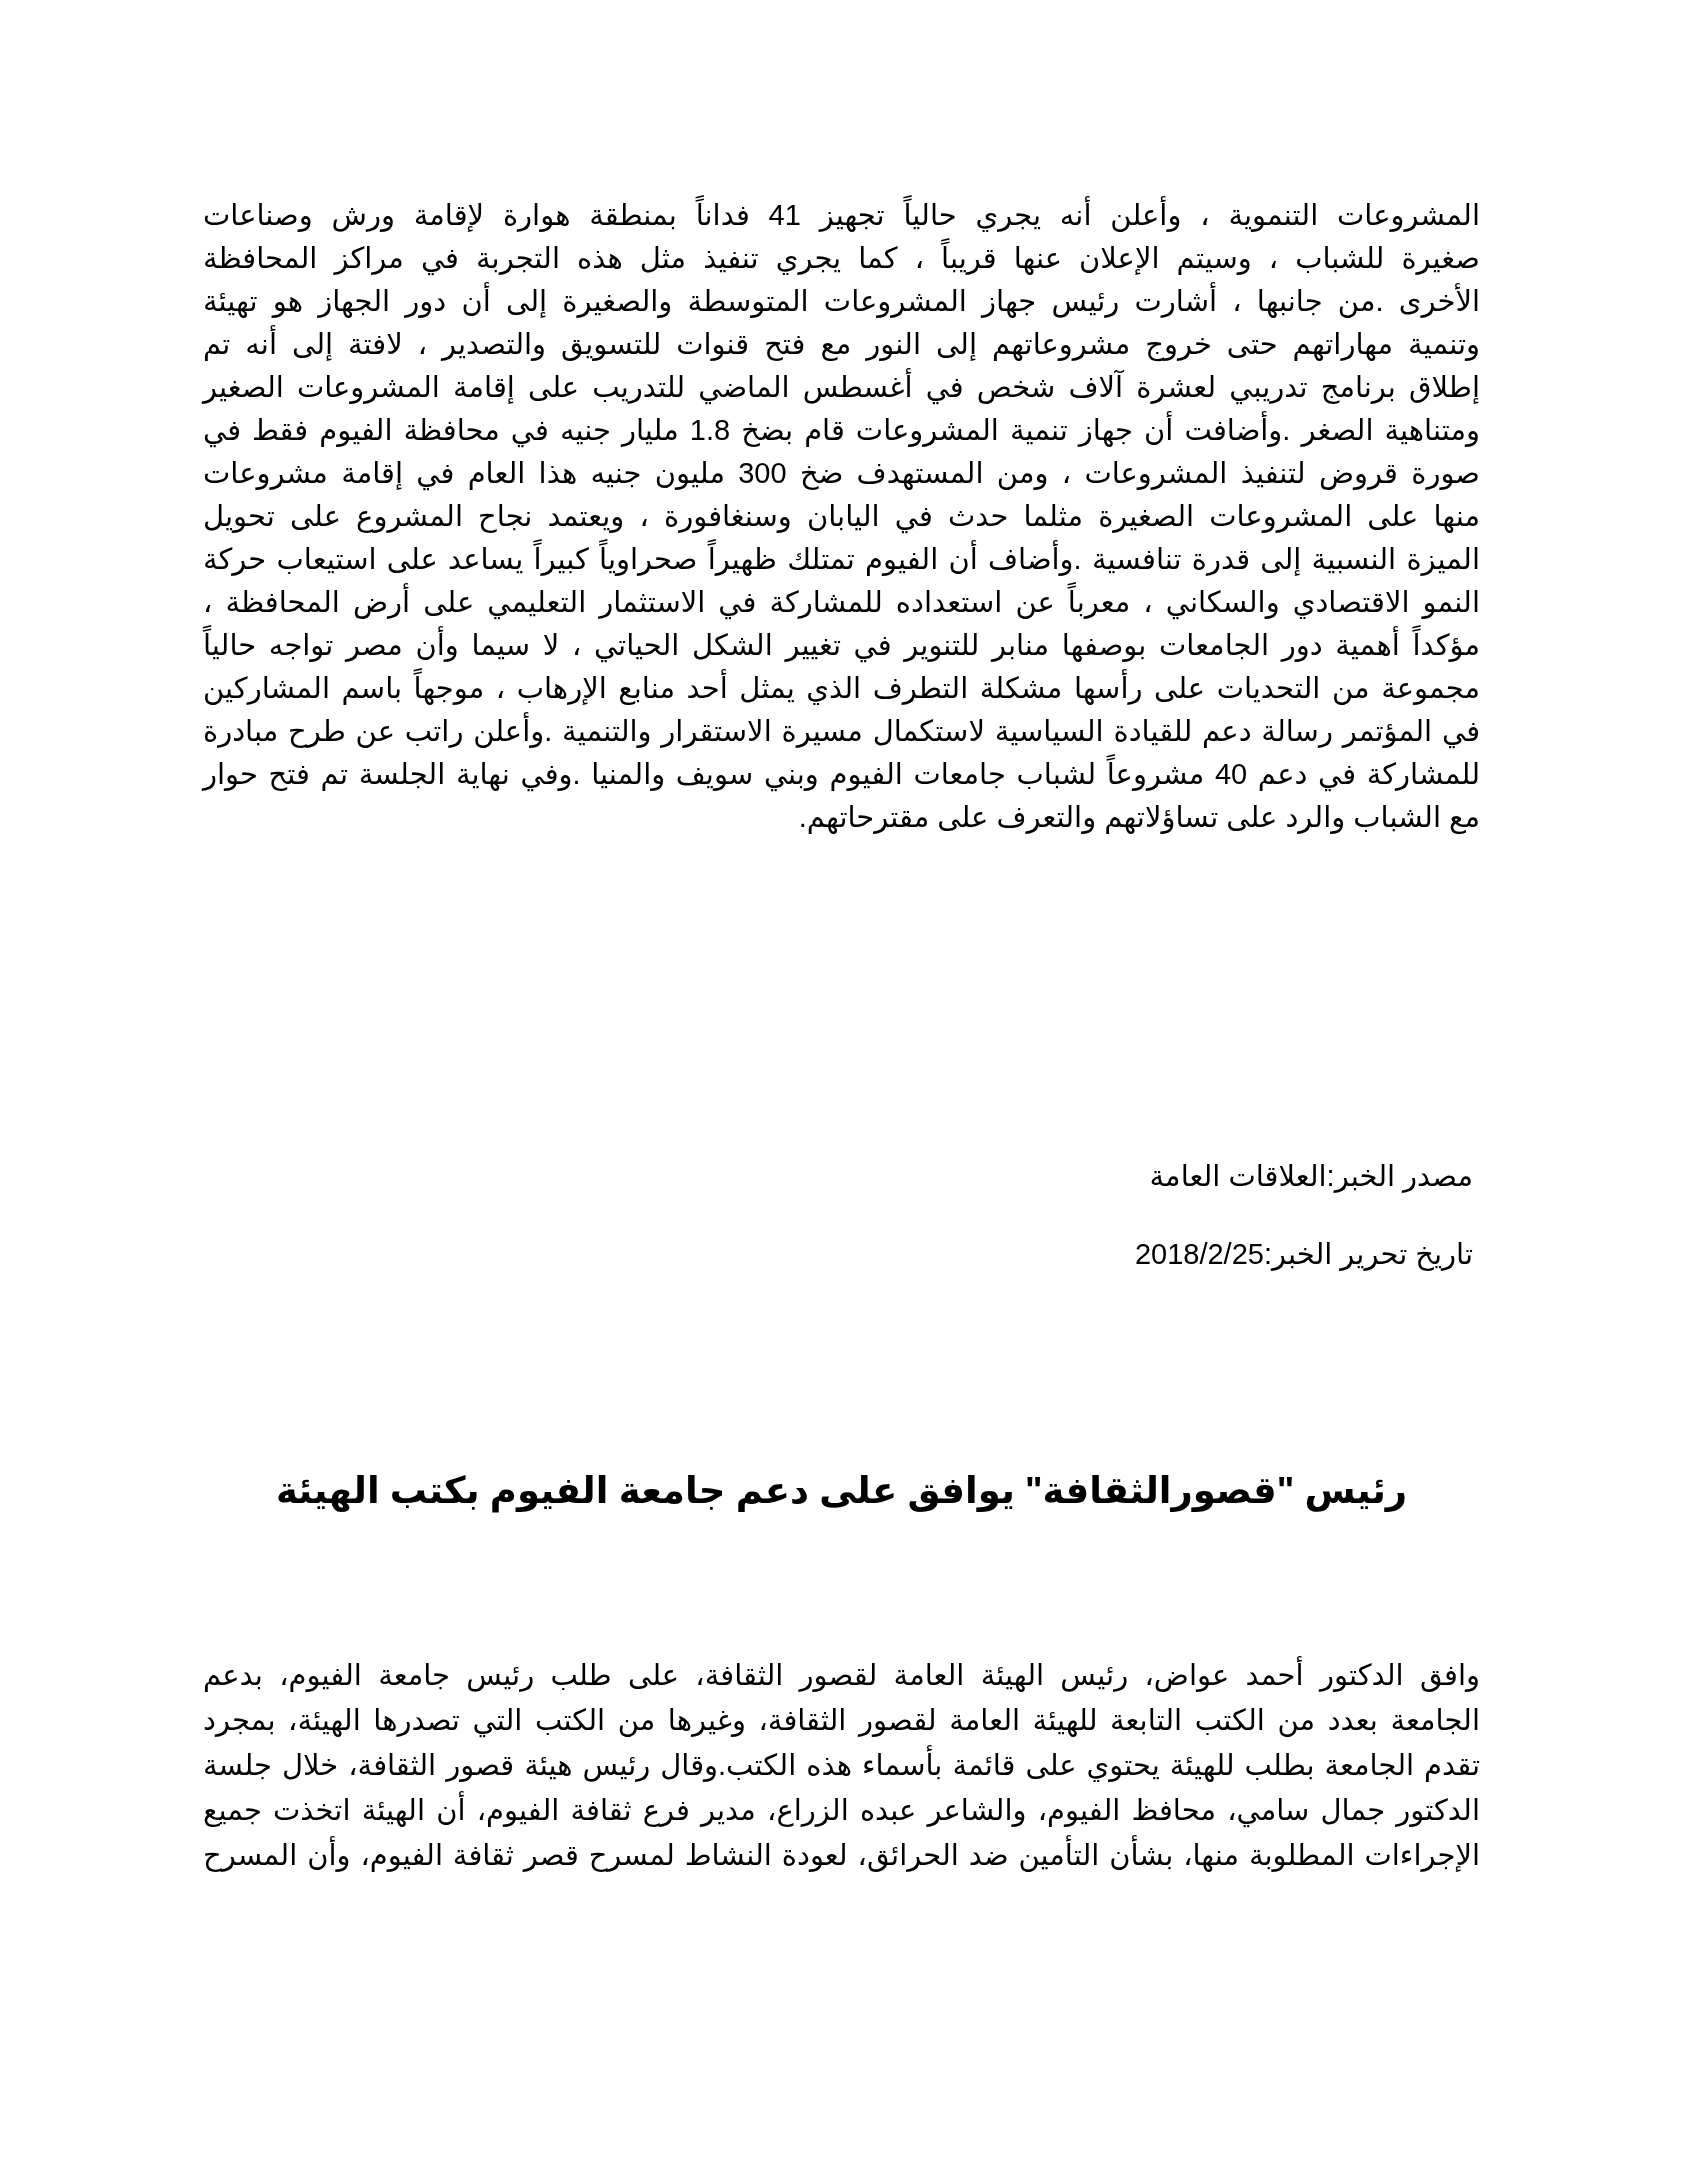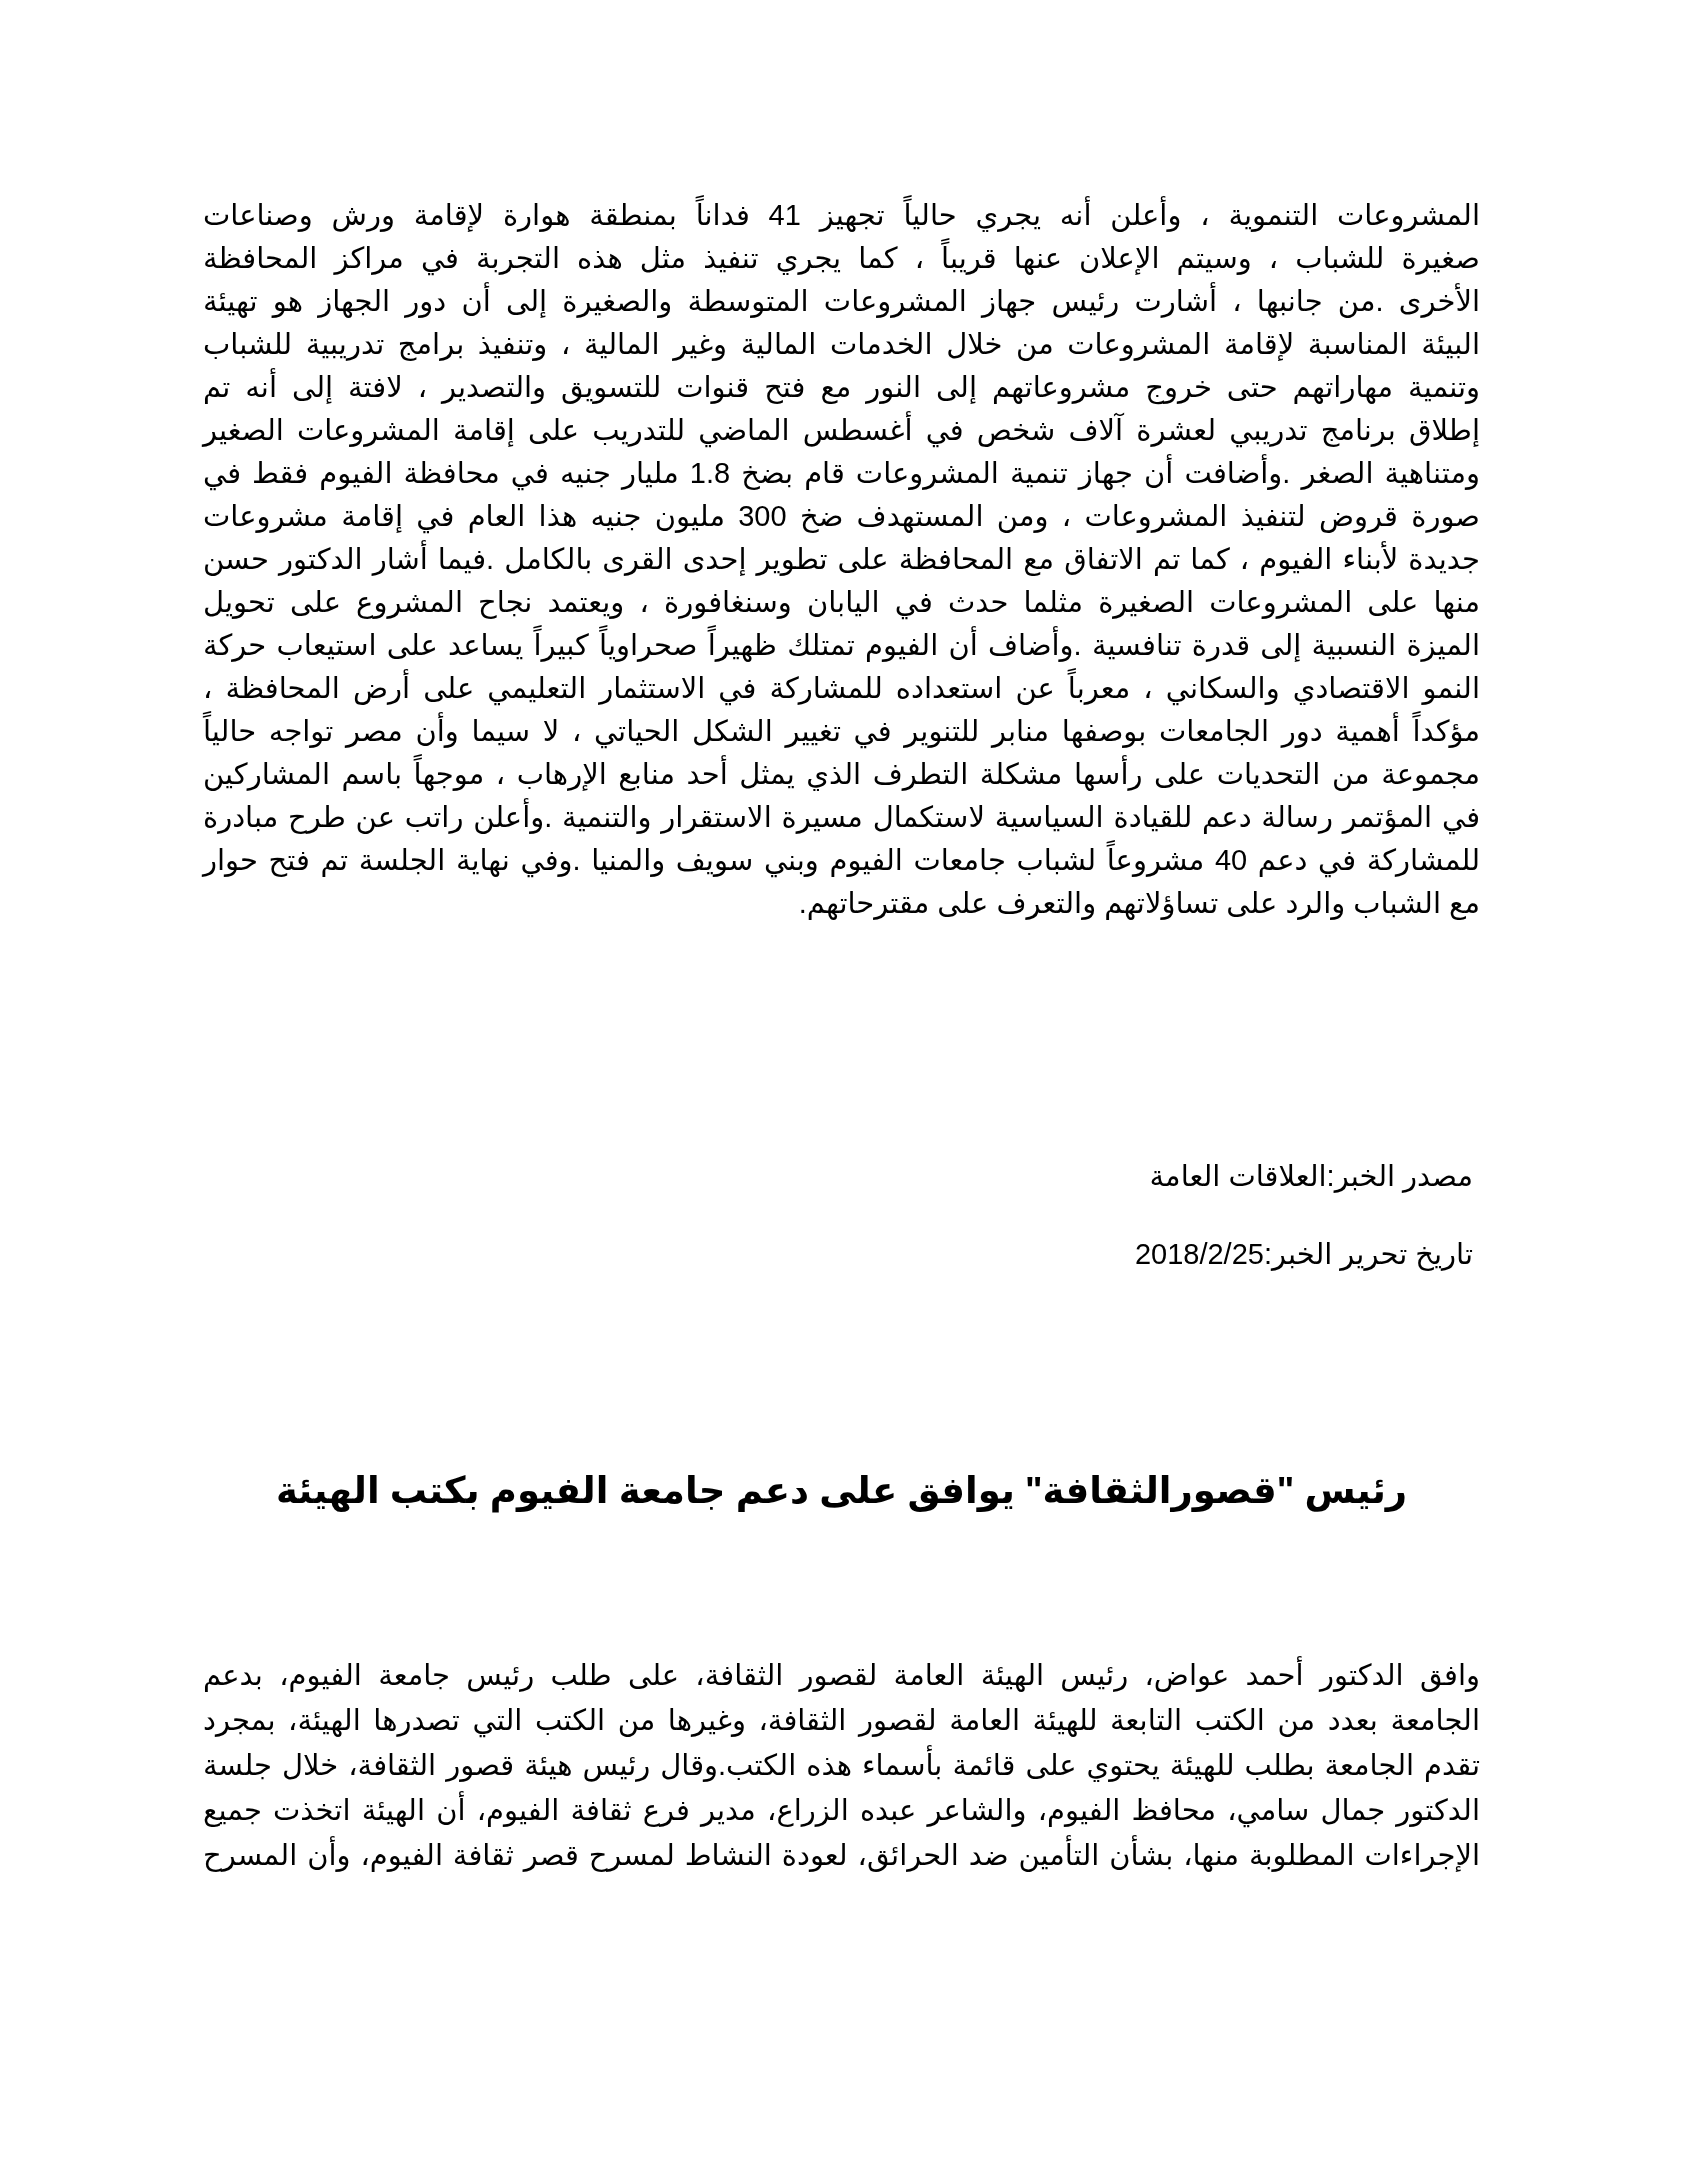--- a/index.html
+++ b/index.html
@@ -22,26 +22,24 @@
   </style>
 </head>
 <body>
 
 <div class="page">
 
   <div class="para" id="p1">
     <span class="line">المشروعات التنموية ، وأعلن أنه يجري حالياً تجهيز 41 فداناً بمنطقة هوارة لإقامة ورش وصناعات</span>
     <span class="line">صغيرة للشباب ، وسيتم الإعلان عنها قريباً ، كما يجري تنفيذ مثل هذه التجربة في مراكز المحافظة</span>
     <span class="line">الأخرى .من جانبها ، أشارت رئيس جهاز المشروعات المتوسطة والصغيرة إلى أن دور الجهاز هو تهيئة</span>
-    <span class="line">البيئة المناسبة لإقامة المشروعات من خلال الخدمات المالية وغير المالية ، وتنفيذ برامج تدريبية للشباب</span>
     <span class="line">وتنمية مهاراتهم حتى خروج مشروعاتهم إلى النور مع فتح قنوات للتسويق والتصدير ، لافتة إلى أنه تم</span>
     <span class="line">إطلاق برنامج تدريبي لعشرة آلاف شخص في أغسطس الماضي للتدريب على إقامة المشروعات الصغير</span>
     <span class="line">ومتناهية الصغر .وأضافت أن جهاز تنمية المشروعات قام بضخ 1.8 مليار جنيه في محافظة الفيوم فقط في</span>
     <span class="line">صورة قروض لتنفيذ المشروعات ، ومن المستهدف ضخ 300 مليون جنيه هذا العام في إقامة مشروعات</span>
-    <span class="line">جديدة لأبناء الفيوم ، كما تم الاتفاق مع المحافظة على تطوير إحدى القرى بالكامل .فيما أشار الدكتور حسن</span>
     <span class="line">منها على المشروعات الصغيرة مثلما حدث في اليابان وسنغافورة ، ويعتمد نجاح المشروع على تحويل</span>
     <span class="line">الميزة النسبية إلى قدرة تنافسية .وأضاف أن الفيوم تمتلك ظهيراً صحراوياً كبيراً يساعد على استيعاب حركة</span>
     <span class="line">النمو الاقتصادي والسكاني ، معرباً عن استعداده للمشاركة في الاستثمار التعليمي على أرض المحافظة ،</span>
     <span class="line">مؤكداً أهمية دور الجامعات بوصفها منابر للتنوير في تغيير الشكل الحياتي ، لا سيما وأن مصر تواجه حالياً</span>
     <span class="line">مجموعة من التحديات على رأسها مشكلة التطرف الذي يمثل أحد منابع الإرهاب ، موجهاً باسم المشاركين</span>
     <span class="line">في المؤتمر رسالة دعم للقيادة السياسية لاستكمال مسيرة الاستقرار والتنمية .وأعلن راتب عن طرح مبادرة</span>
     <span class="line">للمشاركة في دعم 40 مشروعاً لشباب جامعات الفيوم وبني سويف والمنيا .وفي نهاية الجلسة تم فتح حوار</span>
     <span class="line last">مع الشباب والرد على تساؤلاتهم والتعرف على مقترحاتهم.</span>
   </div>
 

